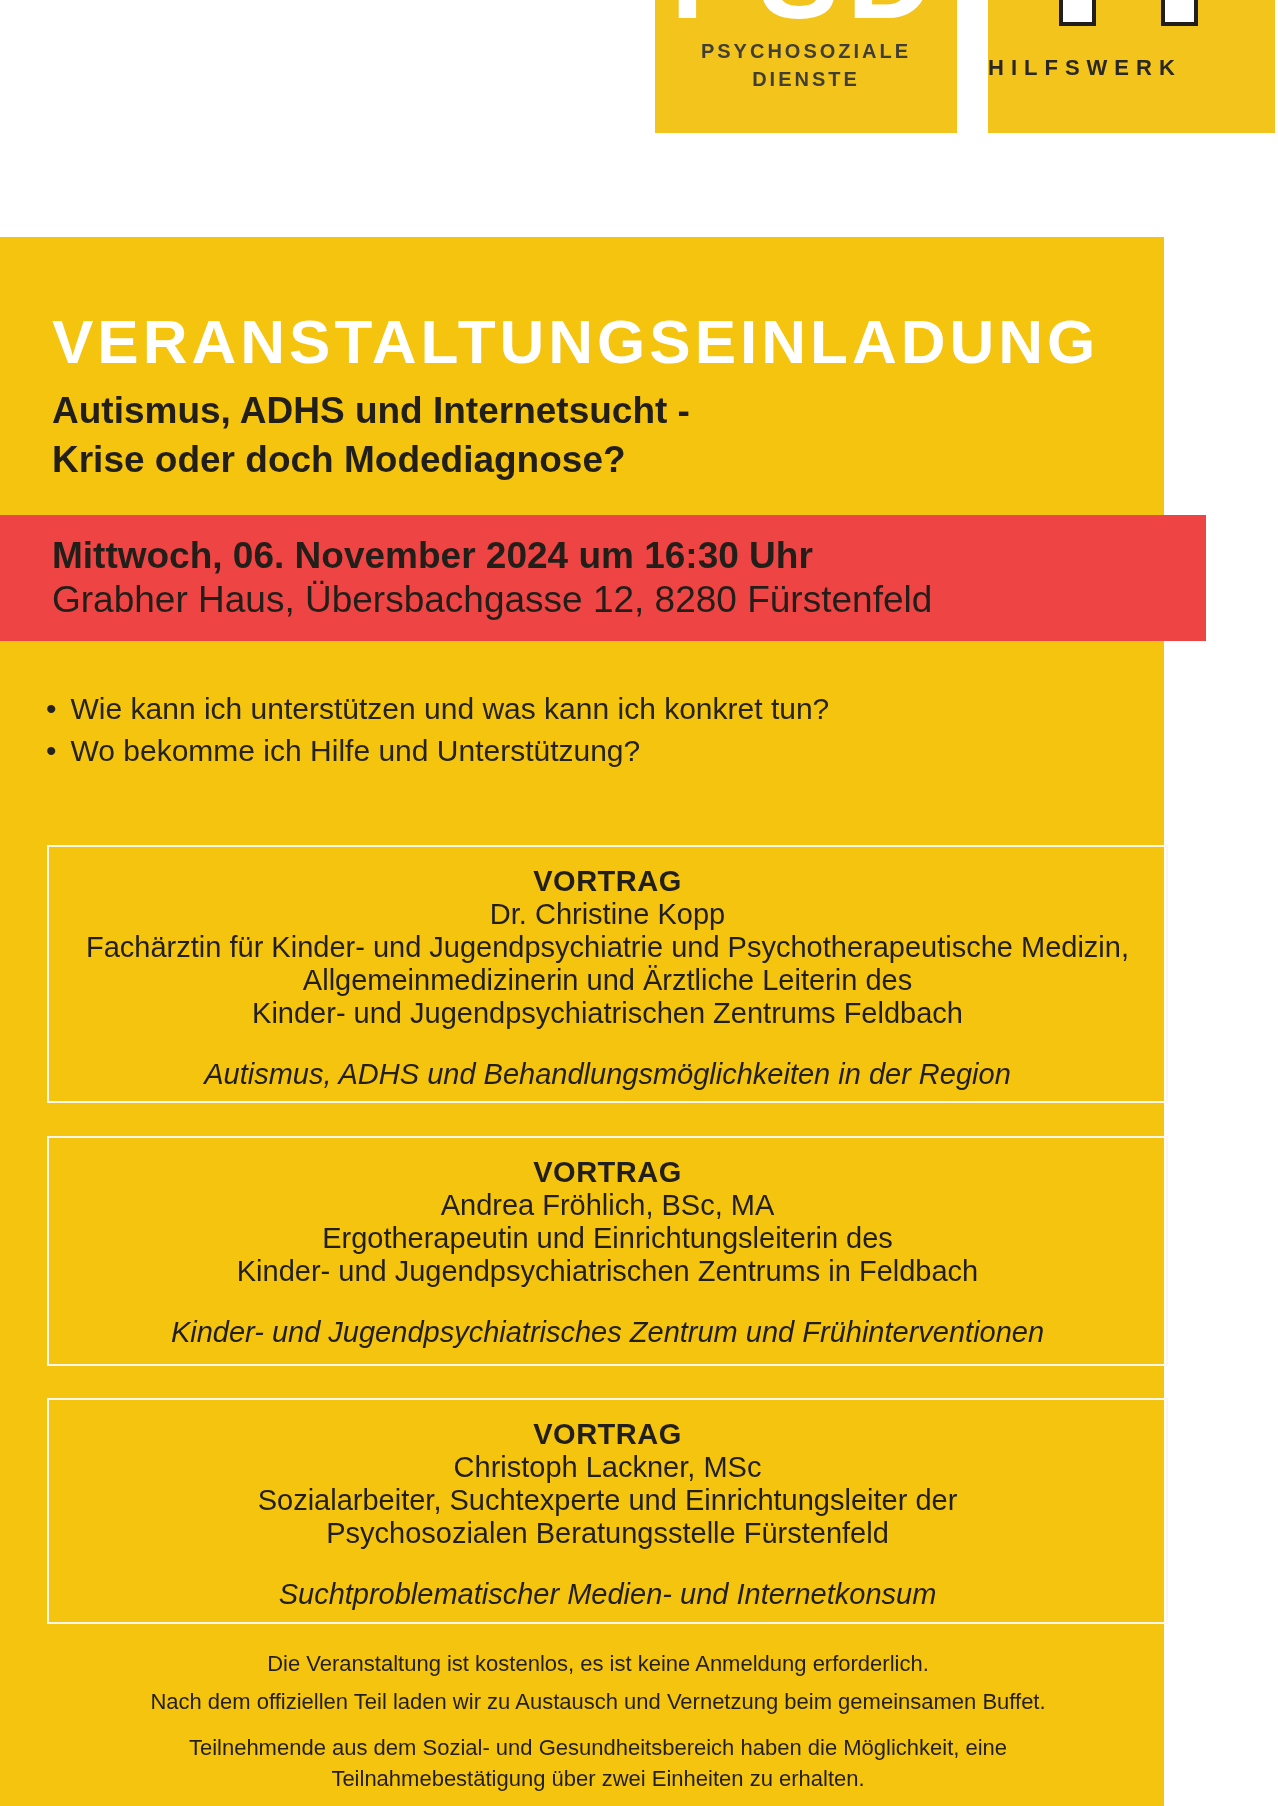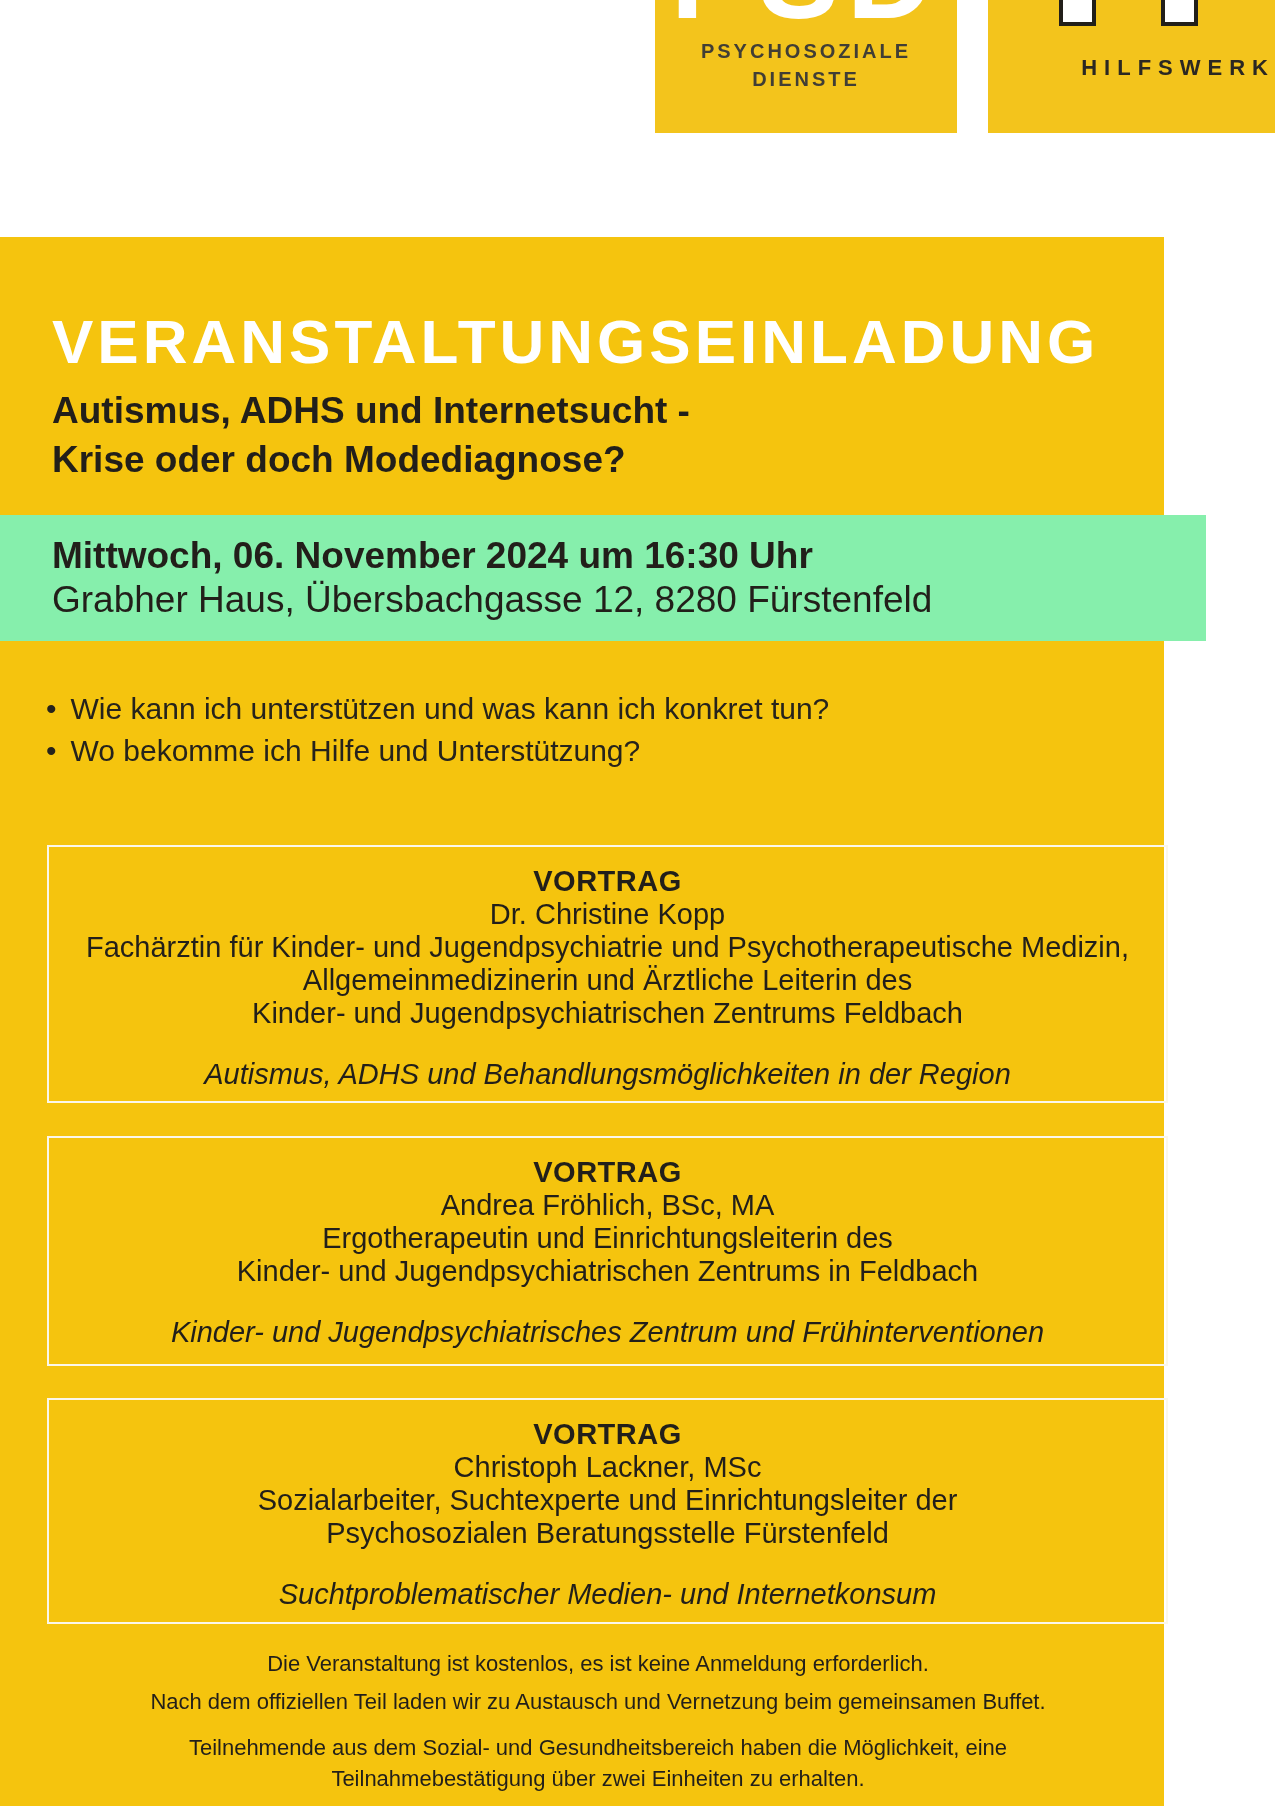--- a/index.html
+++ b/index.html
@@ -50,21 +50,21 @@
     top: -12px;
     width: 29px; height: 30px;
     background: #ffffff;
     border: 4px solid #221F1A;
   }
   .sq1 { left: 71px; }
   .sq2 { left: 173px; }
   .hw-text {
     position: absolute;
     top: 55px; left: 0; width: 100%;
-    text-align: right;
+    text-align: left;
     font-size: 22px;
     font-weight: bold;
     letter-spacing: 7px;
     line-height: 26px;
     color: #2B2822;
   }
 
   
   .band {
     position: absolute;
@@ -92,21 +92,21 @@
     line-height: 49px;
     font-weight: bold;
     color: #221F1A;
     white-space: nowrap;
   }
 
   .datebar {
     position: absolute;
     left: 0; top: 278px;         
     width: 1206px; height: 126px;
-    background: #86efac;
+    background: #ef4444;
     box-sizing: border-box;
     padding-left: 52px;
     display: flex;
     flex-direction: column;
     justify-content: center;
     font-size: 37px;
     line-height: 44px;
     white-space: nowrap;
   }
   .datebar .dt { font-weight: bold; }

